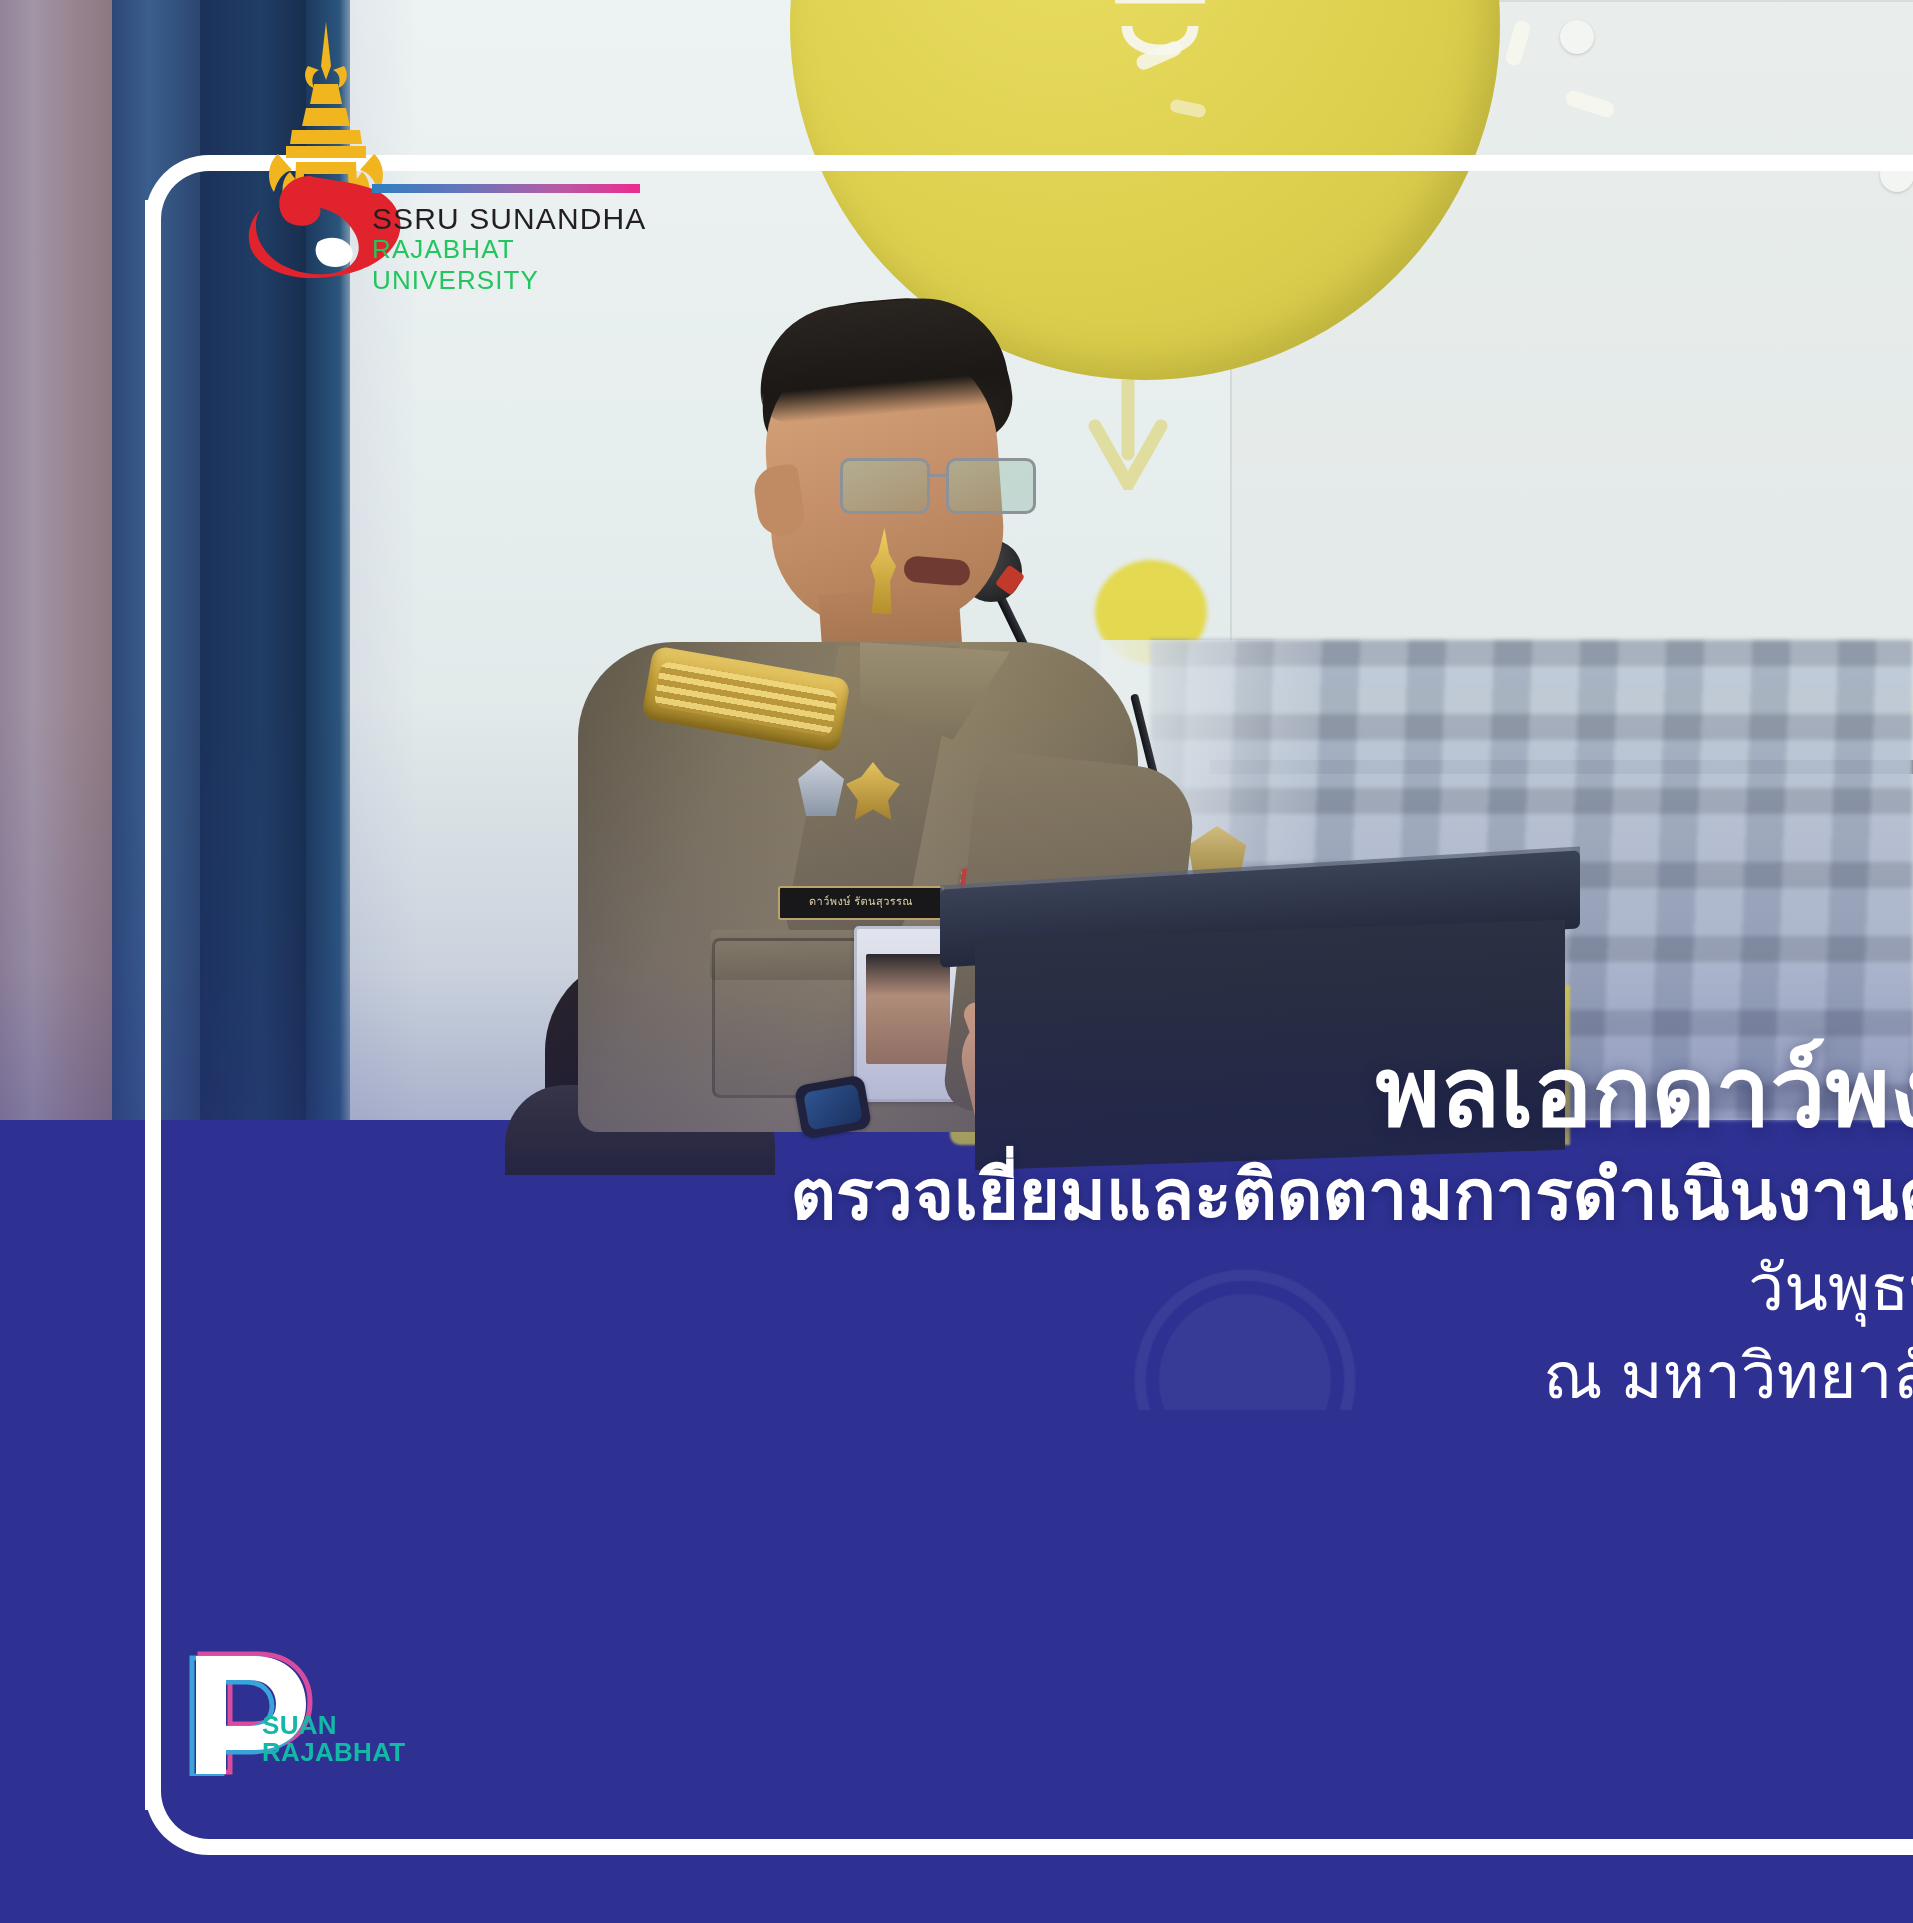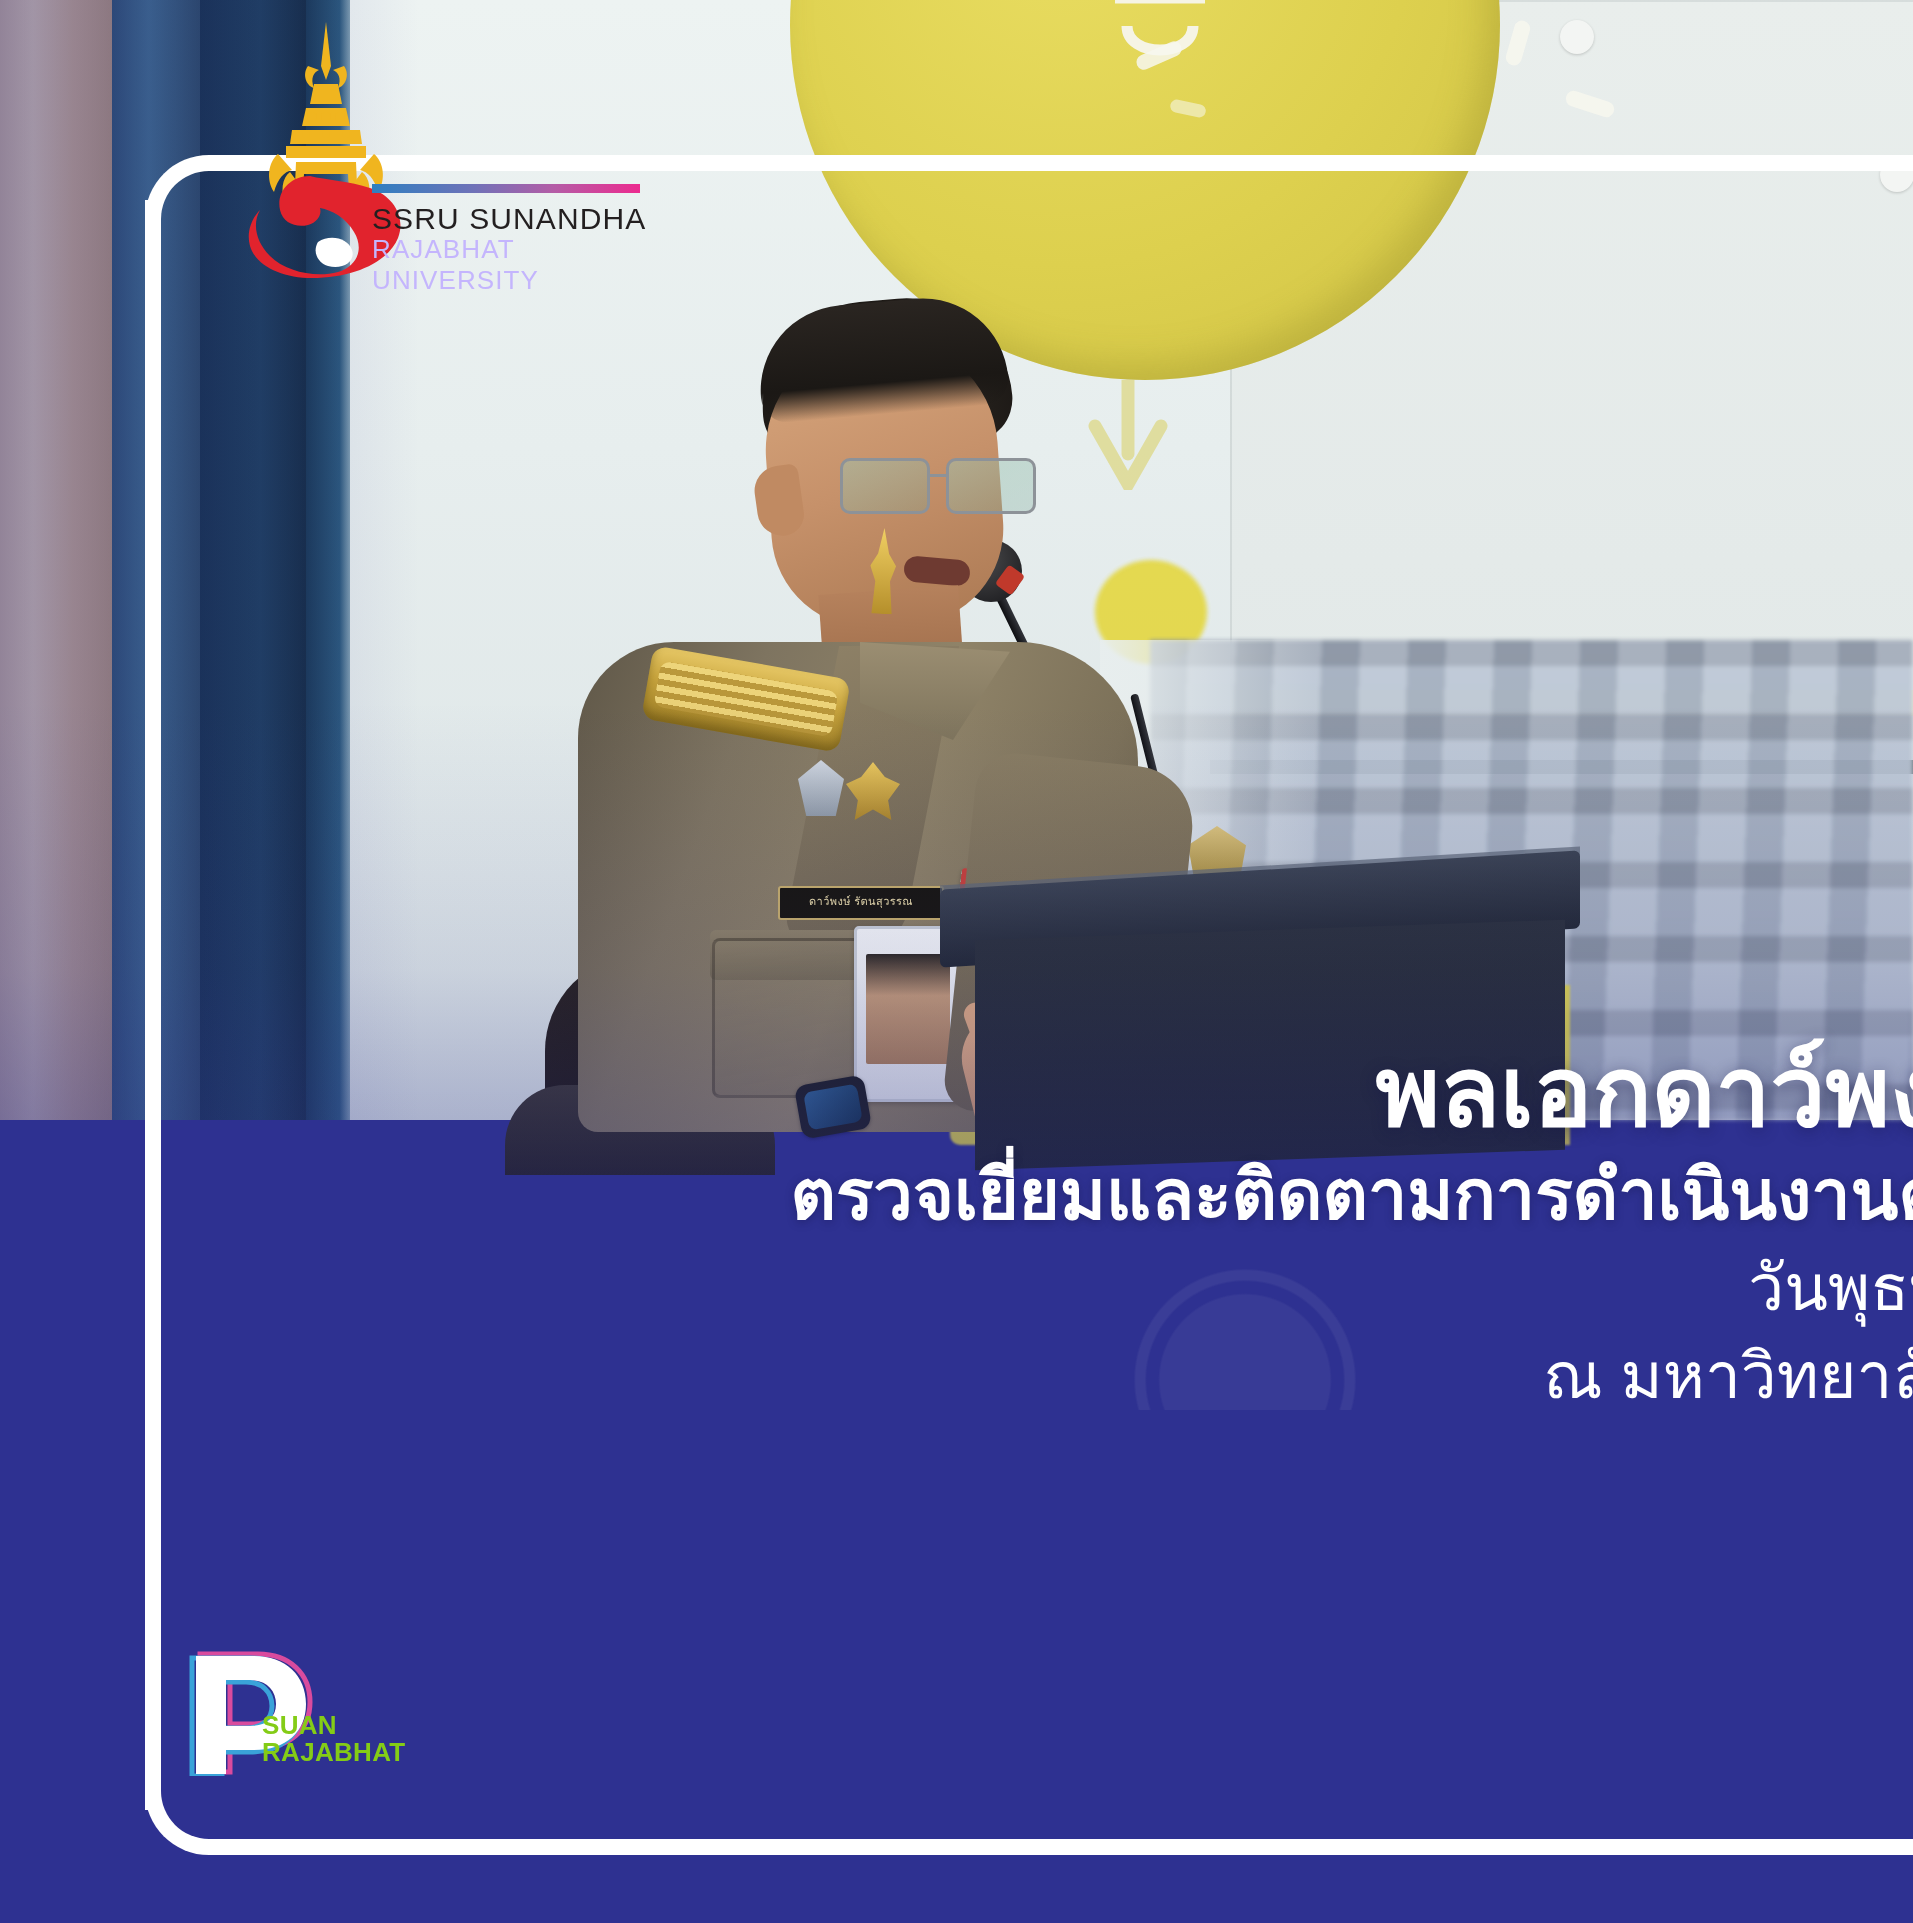--- a/index.html
+++ b/index.html
@@ -424,21 +424,21 @@
     position:absolute; left:132px; top:162px; width:268px; height:9px;
     background:linear-gradient(90deg,#2e7fc1 0%, #6f72b8 38%, #b45ca6 68%, #ec2b8f 100%);
   }
   .ssru-sub1 {
     position:absolute; left:132px; top:180px;
     font-size:30px; letter-spacing:1.1px; color:#231f20; font-weight:400;
     font-family:"Liberation Sans", sans-serif;
   }
   .ssru-sub2 {
     position:absolute; left:132px; top:212px;
-    font-size:26px; letter-spacing:1.1px; color:#c4b5fd; font-weight:400;
+    font-size:26px; letter-spacing:1.1px; color:#22c55e; font-weight:400;
     font-family:"Liberation Sans", sans-serif;
   }
 
   
   .text-block {
     position:absolute; left:0; right:0; top:1035px;
     text-align:right;
     padding-right:0;
     color:#ffffff;
   }
@@ -462,21 +462,21 @@
     font-size:64px; font-weight:400; line-height:1.25;
     margin-right:-330px;
   }
 
   
   .p-logo { position:absolute; left:186px; top:1648px; width:230px; height:180px; }
   .p-mark { position:absolute; left:0; top:0; width:140px; height:128px; }
   .p-text {
     position:absolute; left:76px; top:64px;
     font-size:26px; font-weight:700; line-height:1.02;
-    color:#84cc16; letter-spacing:.3px;
+    color:#14b8a6; letter-spacing:.3px;
     font-family:"Liberation Sans", sans-serif;
   }
 </style>
 </head>
 <body>
 
 <div id="poster">
 
   <div class="photo-stage">
 

